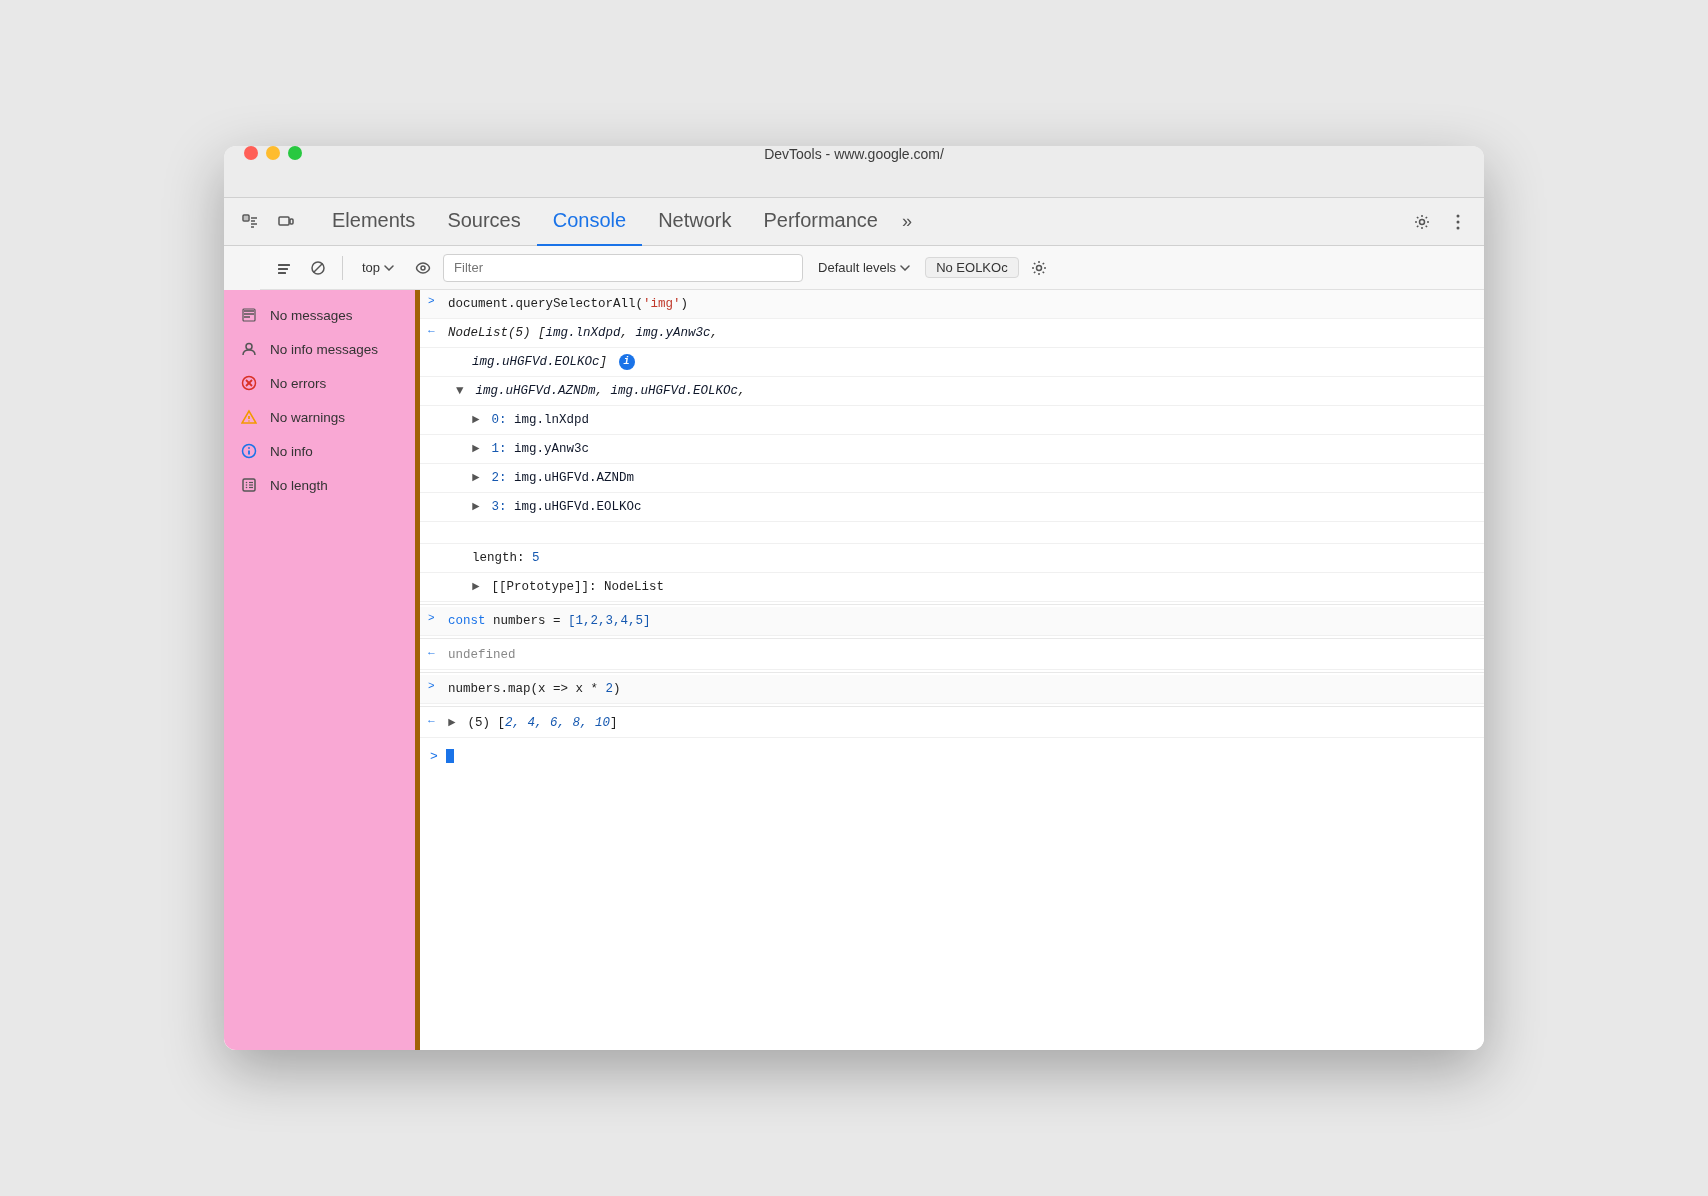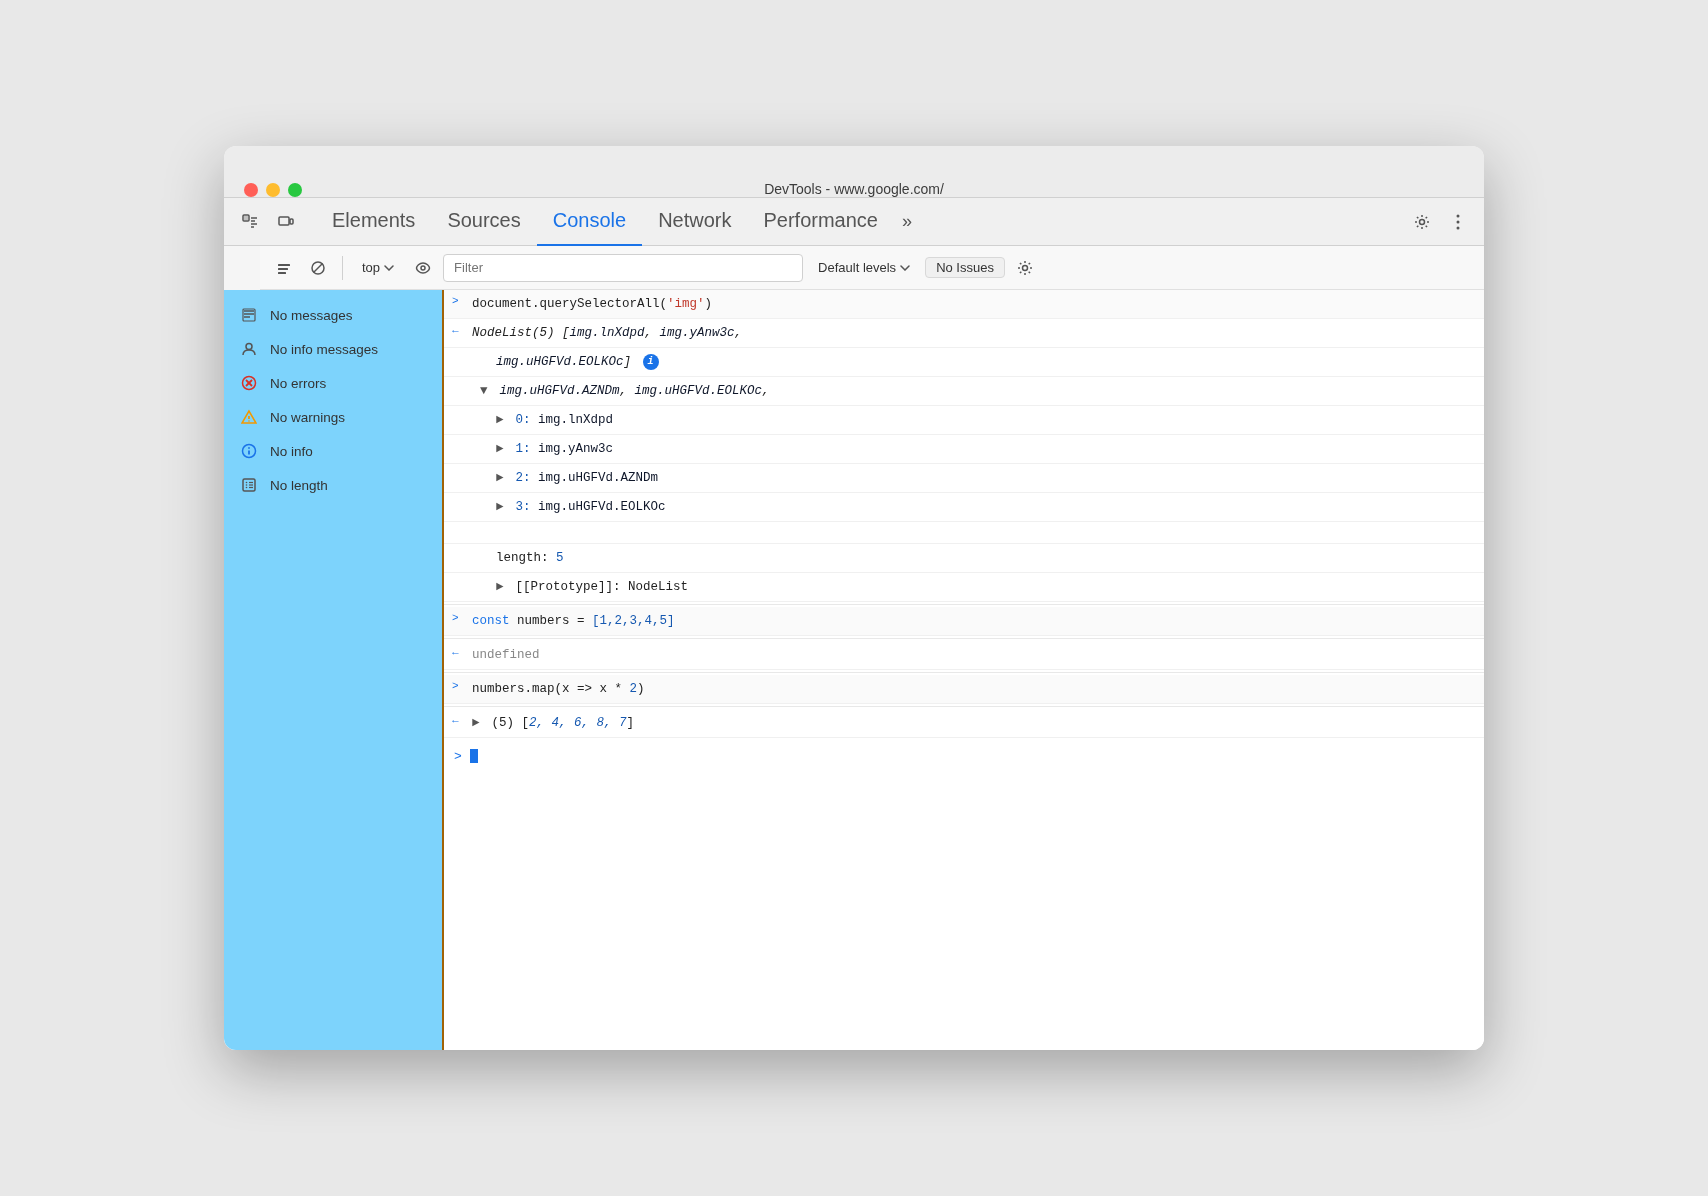--- a/index.html
+++ b/index.html
@@ -16,21 +16,21 @@
       background: #f5f5f5;
       border-radius: 12px;
       box-shadow: 0 20px 60px rgba(0,0,0,0.3);
       overflow: hidden;
     }
     
     .title-bar {
       background: #ececec;
       height: 52px;
       display: flex;
-      align-items: flex-end;
+      align-items: flex-start;
       padding: 0 20px;
       border-bottom: 1px solid #d0d0d0;
       position: relative;
     }
     .traffic-lights {
       display: flex;
       gap: 8px;
       align-items: center;
     }
     .tl {
@@ -197,23 +197,23 @@
       border: 1px solid #d8d8d8;
     }
     
     .main {
       display: flex;
       height: 760px;
       background: white;
     }
     
     .sidebar {
-      width: 220px;
-      background: #7dd3fc;
-      border-right: 2px solid #a16207;
+      width: 196px;
+      background: #f9a8d4;
+      border-right: 5px solid #a16207;
       padding: 8px 0;
       flex-shrink: 0;
     }
     .sidebar-item {
       display: flex;
       align-items: center;
       gap: 12px;
       padding: 8px 16px;
       font-size: 13.5px;
       color: #333;
@@ -416,21 +416,21 @@
       </svg>
     </button>
     <input class="filter-input" type="text" placeholder="Filter" style="">
     <div class="default-levels-btn">
       <span>Default levels</span>
       <svg width="10" height="6" viewBox="0 0 10 6" fill="none">
         <path d="M1 1l4 4 4-4" stroke="#555" stroke-width="1.5" stroke-linecap="round"></path>
       </svg>
     </div>
     <div class="no-issues-badge">
-      <span>No Issues</span>
+      <span>No EOLKOc</span>
     </div>
     <button class="toolbar-btn">
       <svg width="16" height="16" viewBox="0 0 16 16" fill="none">
         <circle cx="8" cy="8" r="2.5" stroke="#555" stroke-width="1.5"></circle>
         <path d="M8 1v2M8 13v2M1 8h2M13 8h2M2.93 2.93l1.41 1.41M11.66 11.66l1.41 1.41M2.93 13.07l1.41-1.41M11.66 4.34l1.41-1.41" stroke="#555" stroke-width="1.5"></path>
       </svg>
     </button>
   </div>
 
   <div class="main">
@@ -608,21 +608,21 @@
           <span class="c-black">numbers.map(</span><span class="c-black">x =&gt; x * </span><span class="c-num">2</span><span class="c-black">)</span>
         </span>
       </div>
 
       <div class="console-separator"></div>
 
       <div class="console-line">
         <span class="console-prefix c-blue">←</span>
         <span class="console-content">
           <span class="arrow-right">►</span>
-          <span class="c-black"> (5) [</span><span class="c-num" style="font-style:italic;">2, 4, 6, 8, 7</span><span class="c-black">]</span>
+          <span class="c-black"> (5) [</span><span class="c-num" style="font-style:italic;">2, 4, 6, 8, 10</span><span class="c-black">]</span>
         </span>
       </div>
 
       <div class="console-prompt">
         <span class="prompt-chevron">&gt;</span>
         <span class="prompt-cursor"></span>
       </div>
 
     </div>
   </div>

